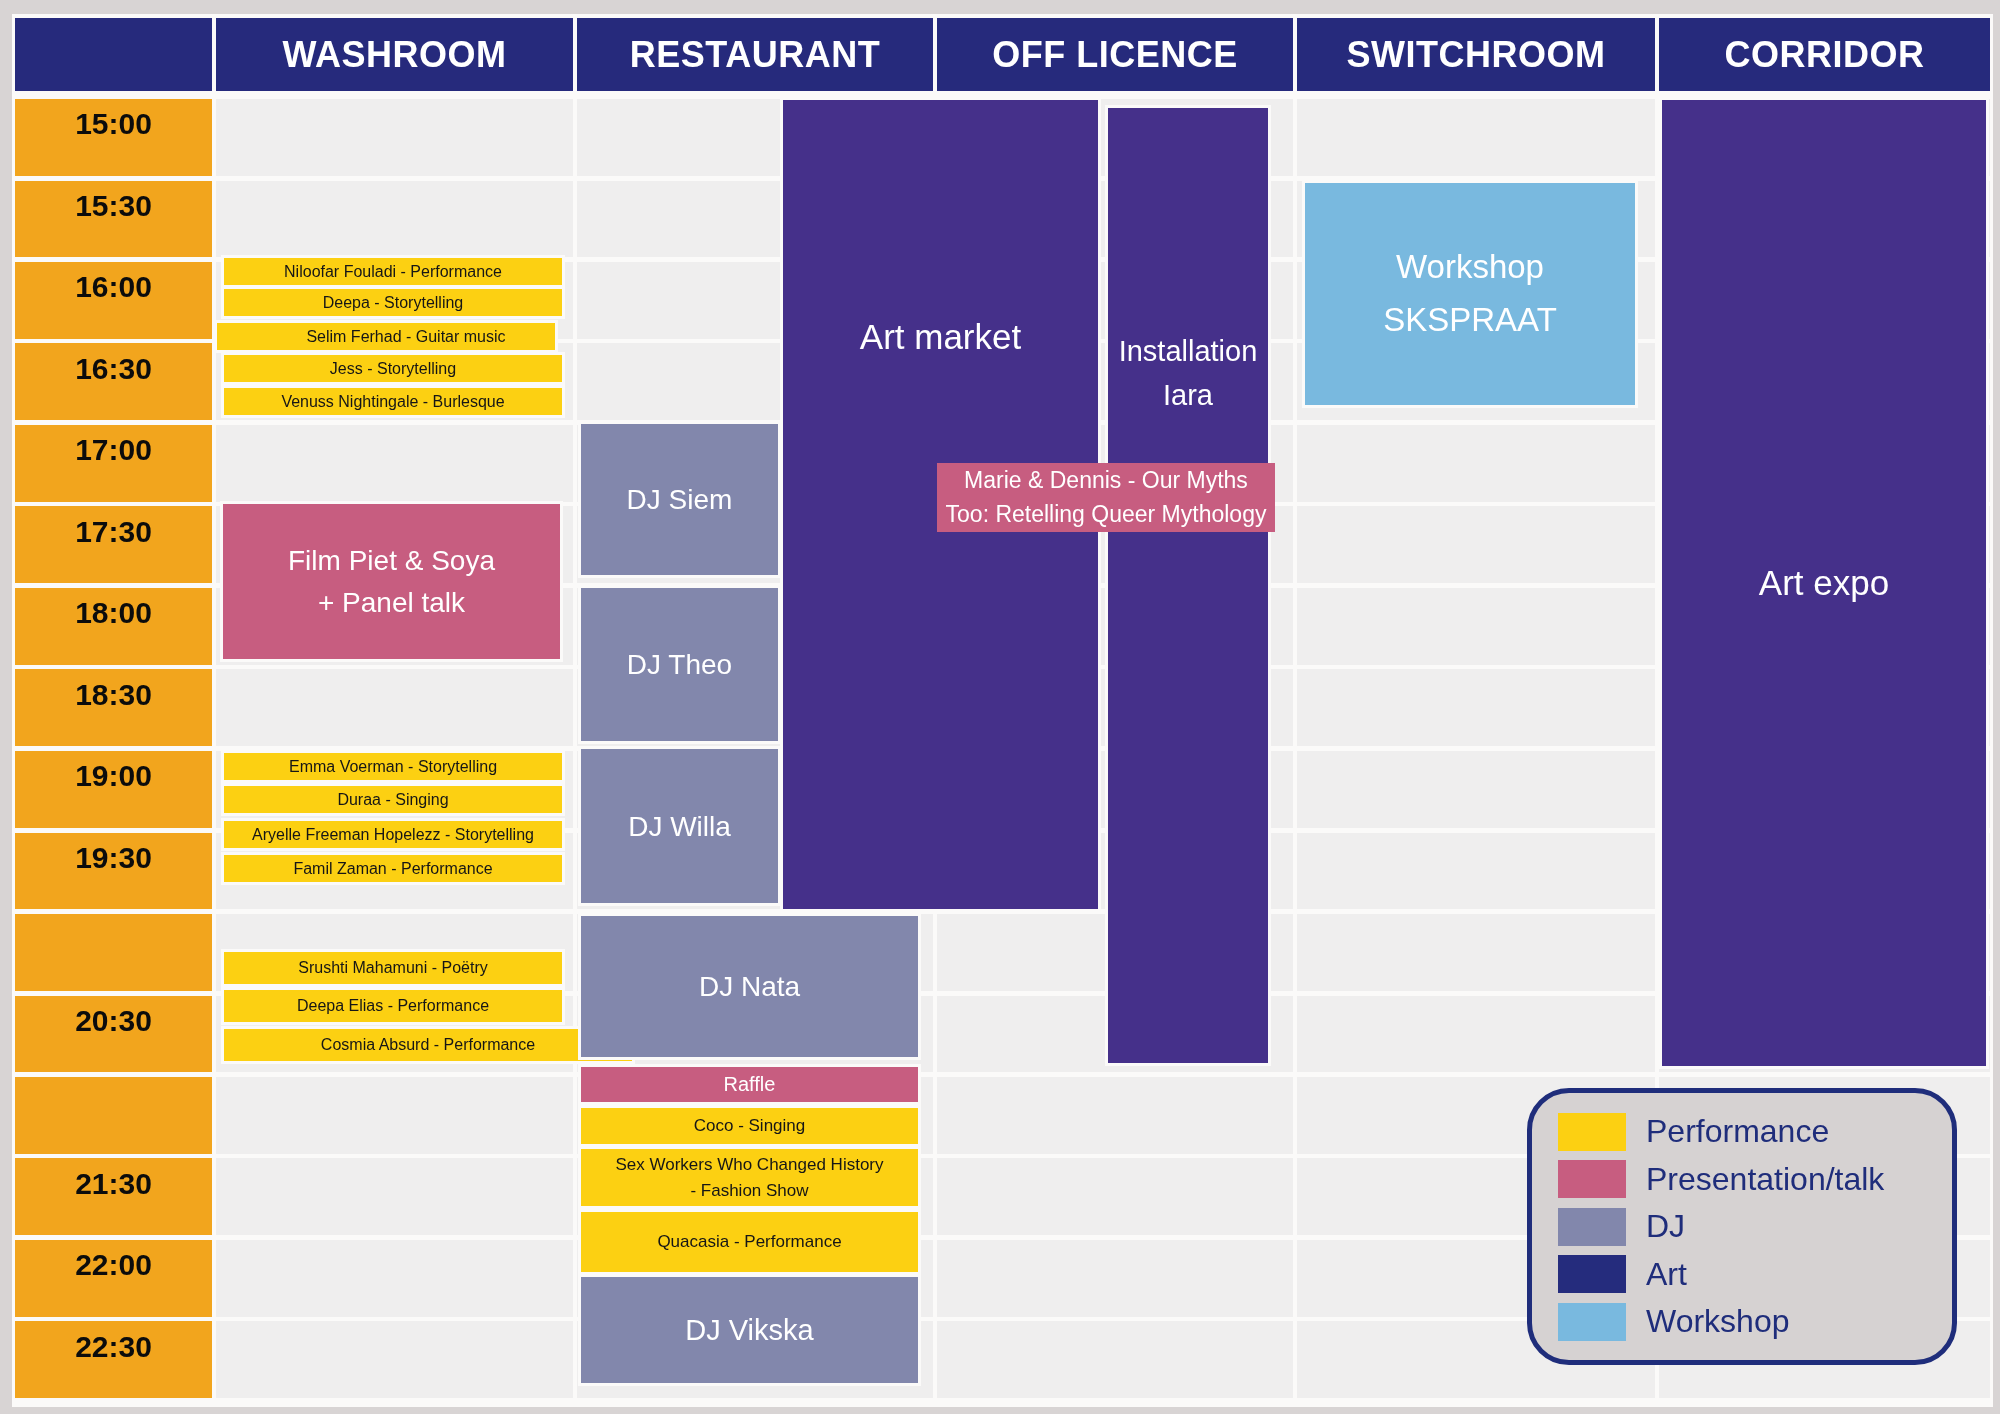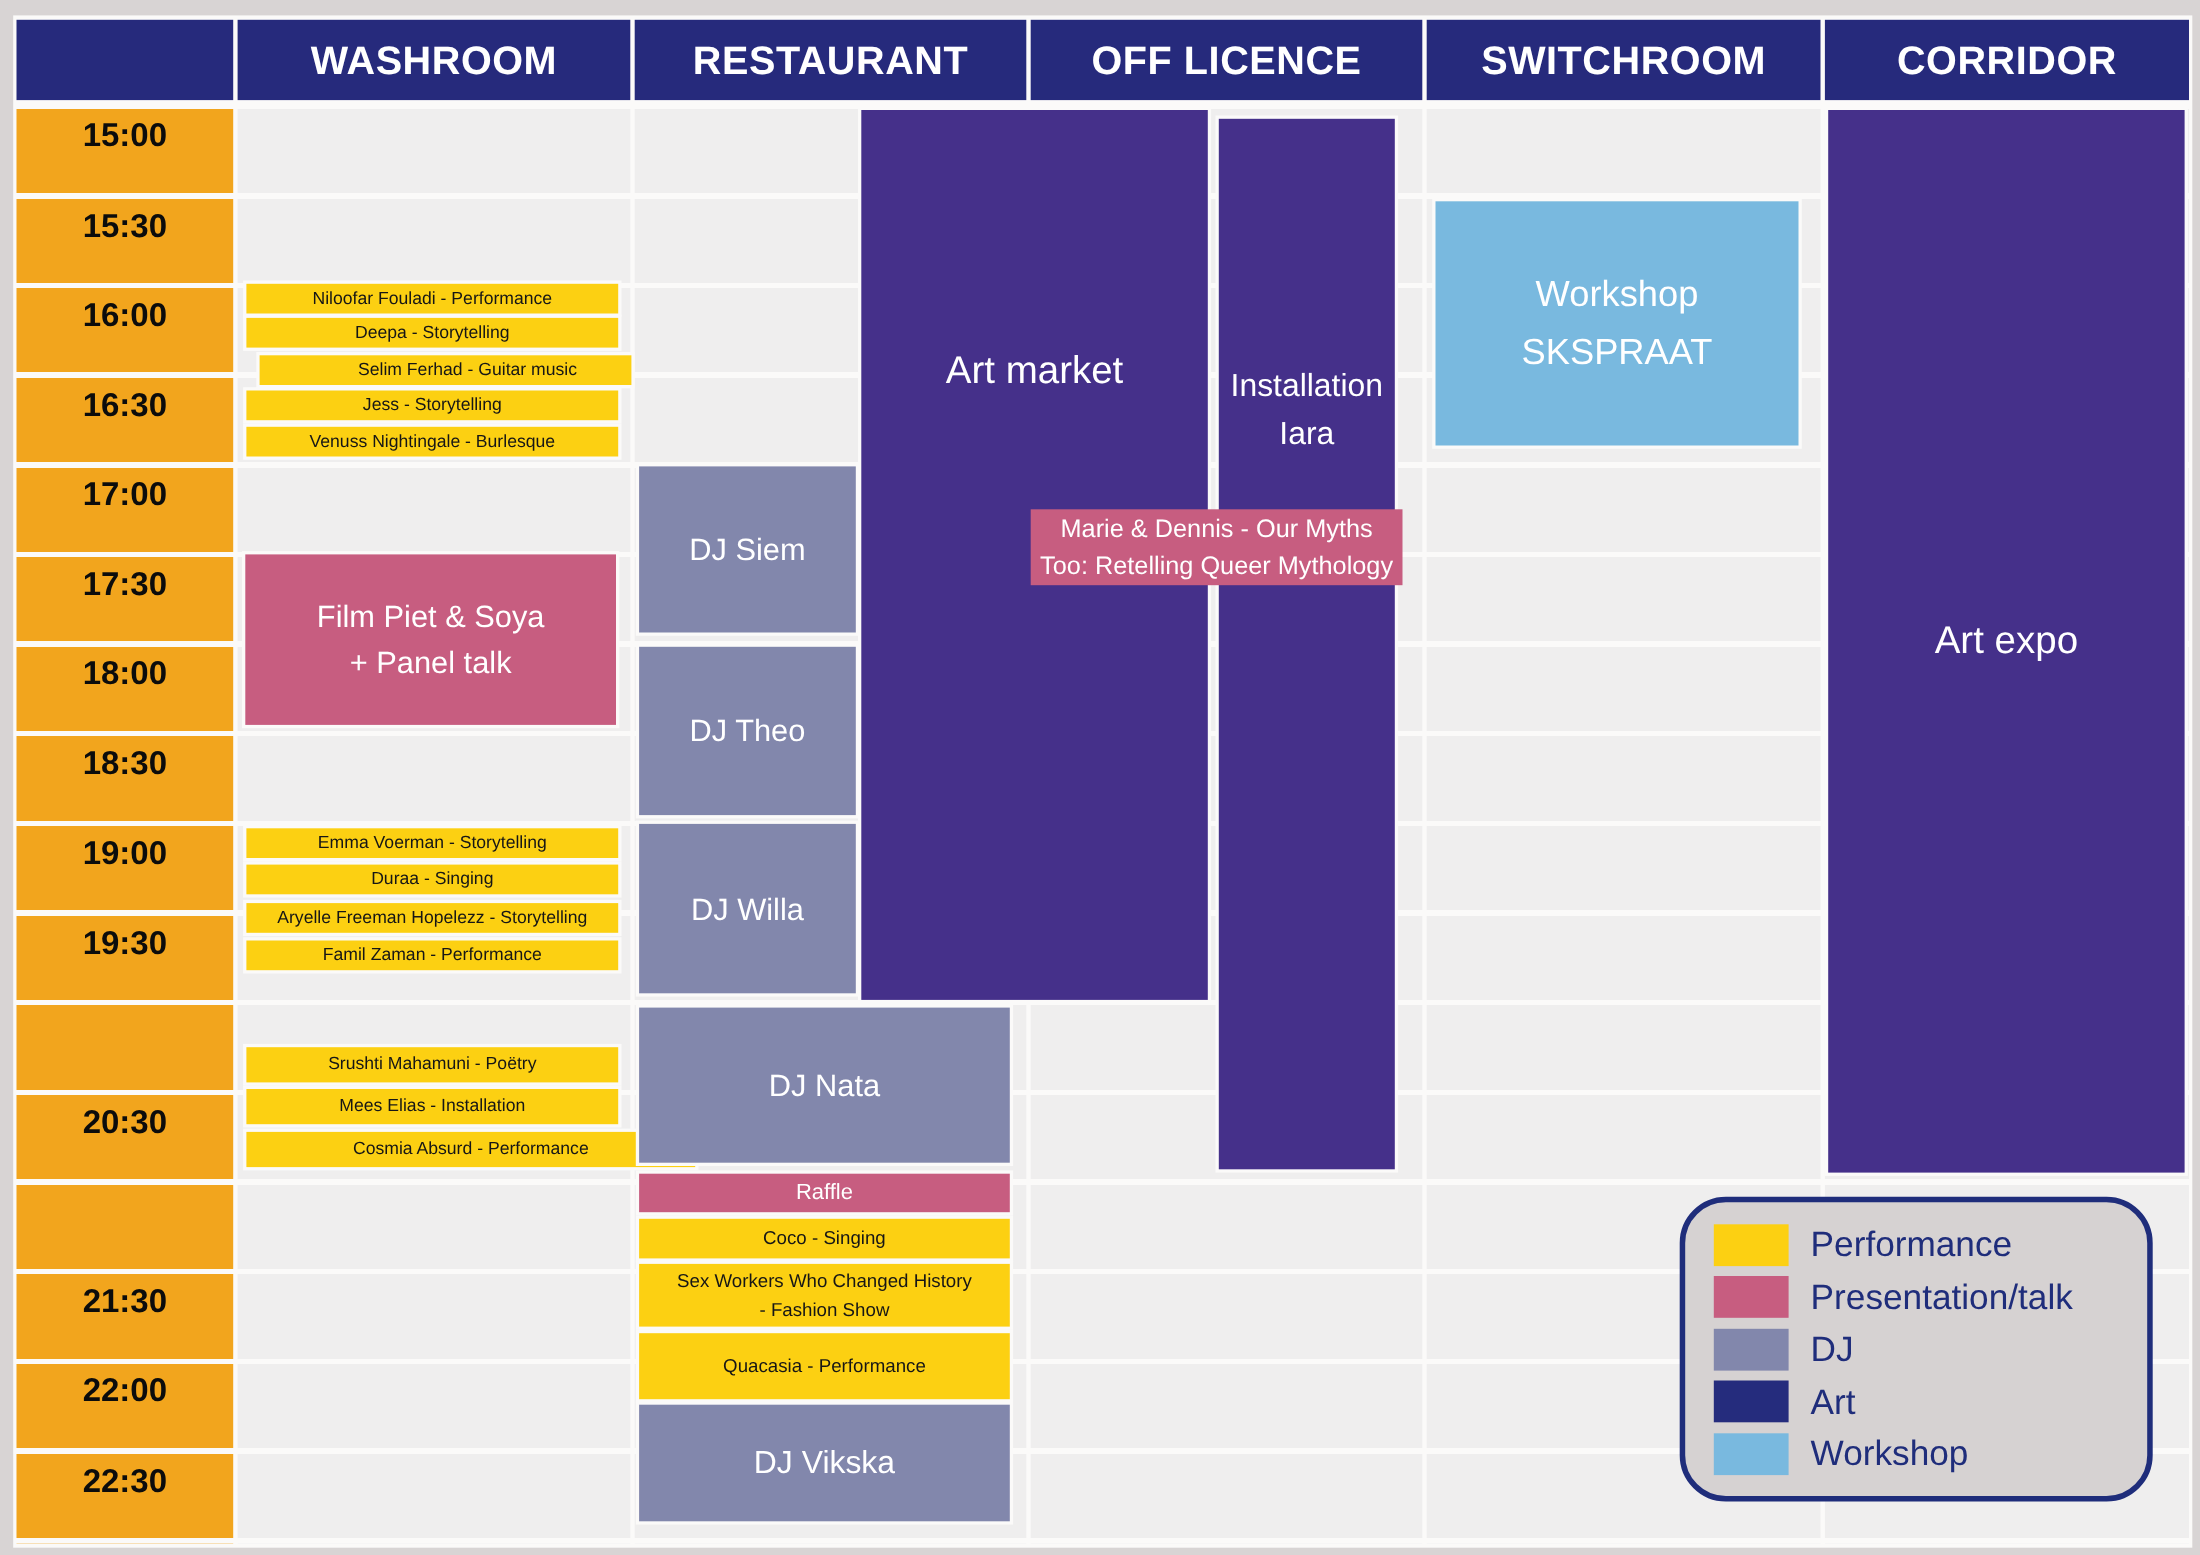--- a/index.html
+++ b/index.html
@@ -75,38 +75,38 @@
   <div class="time" style="top:670px;">18:30</div>
   <div class="time" style="top:751px;">19:00</div>
   <div class="time" style="top:833px;">19:30</div>
   <div class="time" style="top:996px;">20:30</div>
   <div class="time" style="top:1159px;">21:30</div>
   <div class="time" style="top:1240px;">22:00</div>
   <div class="time" style="top:1322px;">22:30</div>
 
   <div class="block yellow" style="left:224px;top:258px;width:338px;height:27px;">Niloofar Fouladi - Performance</div>
   <div class="block yellow" style="left:224px;top:289px;width:338px;height:27px;">Deepa - Storytelling</div>
-  <div class="block yellow" style="left:236px;top:323px;width:338px;height:27px;padding-left:40px;">Selim Ferhad - Guitar music</div>
+  <div class="block yellow" style="left:217px;top:323px;width:338px;height:27px;padding-left:40px;">Selim Ferhad - Guitar music</div>
   <div class="block yellow" style="left:224px;top:355px;width:338px;height:27px;">Jess - Storytelling</div>
   <div class="block yellow" style="left:224px;top:388px;width:338px;height:27px;">Venuss Nightingale - Burlesque</div>
 
   <div class="block pink two-line" style="left:223px;top:504px;width:337px;height:155px;font-size:28px;line-height:1.5;">
     <div>
       <div>Film Piet &amp; Soya</div>
       <div>+ Panel talk</div>
     </div>
   </div>
 
   <div class="block yellow" style="left:224px;top:753px;width:338px;height:27px;">Emma Voerman - Storytelling</div>
   <div class="block yellow" style="left:224px;top:786px;width:338px;height:27px;">Duraa - Singing</div>
   <div class="block yellow" style="left:224px;top:821px;width:338px;height:27px;">Aryelle Freeman Hopelezz - Storytelling</div>
   <div class="block yellow" style="left:224px;top:855px;width:338px;height:27px;">Famil Zaman - Performance</div>
 
   <div class="block yellow" style="left:224px;top:952px;width:338px;height:32px;">Srushti Mahamuni - Poëtry</div>
-  <div class="block yellow" style="left:224px;top:990px;width:338px;height:32px;">Mees Elias - Installation</div>
+  <div class="block yellow" style="left:224px;top:990px;width:338px;height:32px;">Deepa Elias - Performance</div>
   <div class="block yellow" style="left:224px;top:1029px;width:408px;height:32px;">Cosmia Absurd - Performance</div>
 
   <div class="block dj" style="left:581px;top:424px;width:197px;height:151px;">DJ Siem</div>
   <div class="block dj" style="left:581px;top:749px;width:197px;height:154px;">DJ Willa</div>
   <div class="block dj" style="left:581px;top:588px;width:197px;height:153px;">DJ Theo</div>
   <div class="block dj" style="left:581px;top:916px;width:337px;height:141px;">DJ Nata</div>
 
   <div class="block pink" style="left:581px;top:1067px;width:337px;height:35px;font-size:20px;">Raffle</div>
   <div class="block yellow" style="left:581px;top:1108px;width:337px;height:36px;font-size:17px;">Coco - Singing</div>
   <div class="block yellow two-line" style="left:581px;top:1149px;width:337px;height:57px;font-size:17px;line-height:1.5;">

